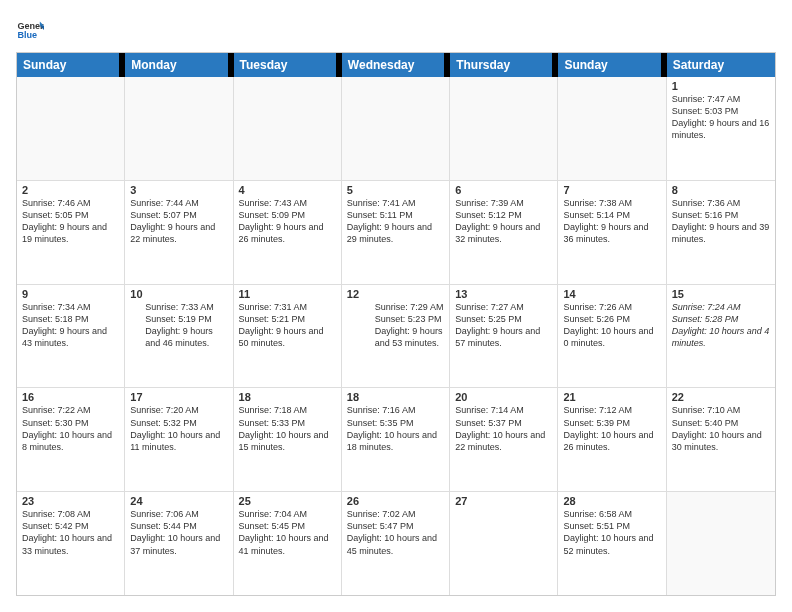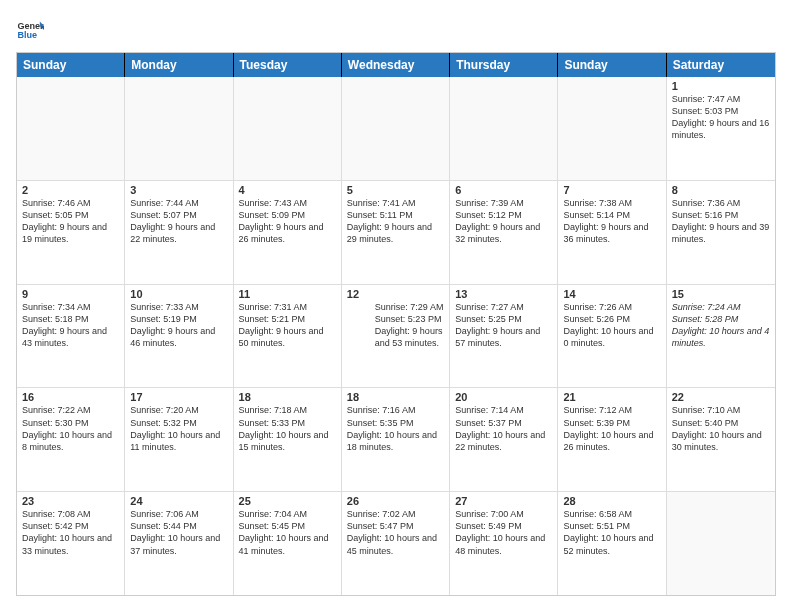--- a/index.html
+++ b/index.html
@@ -53,21 +53,21 @@
     .cal-header {
       display: grid;
       grid-template-columns: repeat(7, 1fr);
       background: #2979c0;
     }
     .cal-header-cell {
       color: #fff;
       font-size: 12px;
       font-weight: bold;
       padding: 5px 6px;
-      border-right: 1px solid #000000;
+      border-right: 6px solid #000000;
     }
     .cal-header-cell:last-child { border-right: none; }
     .cal-body {
       flex: 1;
       display: flex;
       flex-direction: column;
     }
     .cal-row {
       display: grid;
       grid-template-columns: repeat(7, 1fr);
@@ -192,21 +192,21 @@
         </div>
         <div class="cal-row">
           <div class="cal-cell">
             <span class="day-num">9</span>
             <div class="cell-text" style="white-space: pre-line;">Sunrise: 7:34 AM
 Sunset: 5:18 PM
 Daylight: 9 hours and 43 minutes.</div>
           </div>
           <div class="cal-cell">
             <span class="day-num">10</span>
-            <div class="cell-text" style="white-space: pre-line;">Sunrise: 7:33 AM
+            <div class="cell-text" style="white-space: pre-line; margin-left: 15px;">Sunrise: 7:33 AM
 Sunset: 5:19 PM
 Daylight: 9 hours and 46 minutes.</div>
           </div>
           <div class="cal-cell">
             <span class="day-num">11</span>
             <div class="cell-text" style="white-space: pre-line;">Sunrise: 7:31 AM
 Sunset: 5:21 PM
 Daylight: 9 hours and 50 minutes.</div>
           </div>
           <div class="cal-cell">
@@ -298,23 +298,20 @@
 Daylight: 10 hours and 41 minutes.</div>
           </div>
           <div class="cal-cell">
             <span class="day-num">26</span>
             <div class="cell-text" style="white-space: pre-line;">Sunrise: 7:02 AM
 Sunset: 5:47 PM
 Daylight: 10 hours and 45 minutes.</div>
           </div>
           <div class="cal-cell">
             <span class="day-num">27</span>
-            <div class="cell-text" style="white-space: pre-line;">Sunrise: 7:00 AM
-Sunset: 5:49 PM
-Daylight: 10 hours and 48 minutes.</div>
           </div>
           <div class="cal-cell">
             <span class="day-num">28</span>
             <div class="cell-text" style="white-space: pre-line;">Sunrise: 6:58 AM
 Sunset: 5:51 PM
 Daylight: 10 hours and 52 minutes.</div>
           </div>
           <div class="cal-cell empty"></div>
         </div>
       </div>

